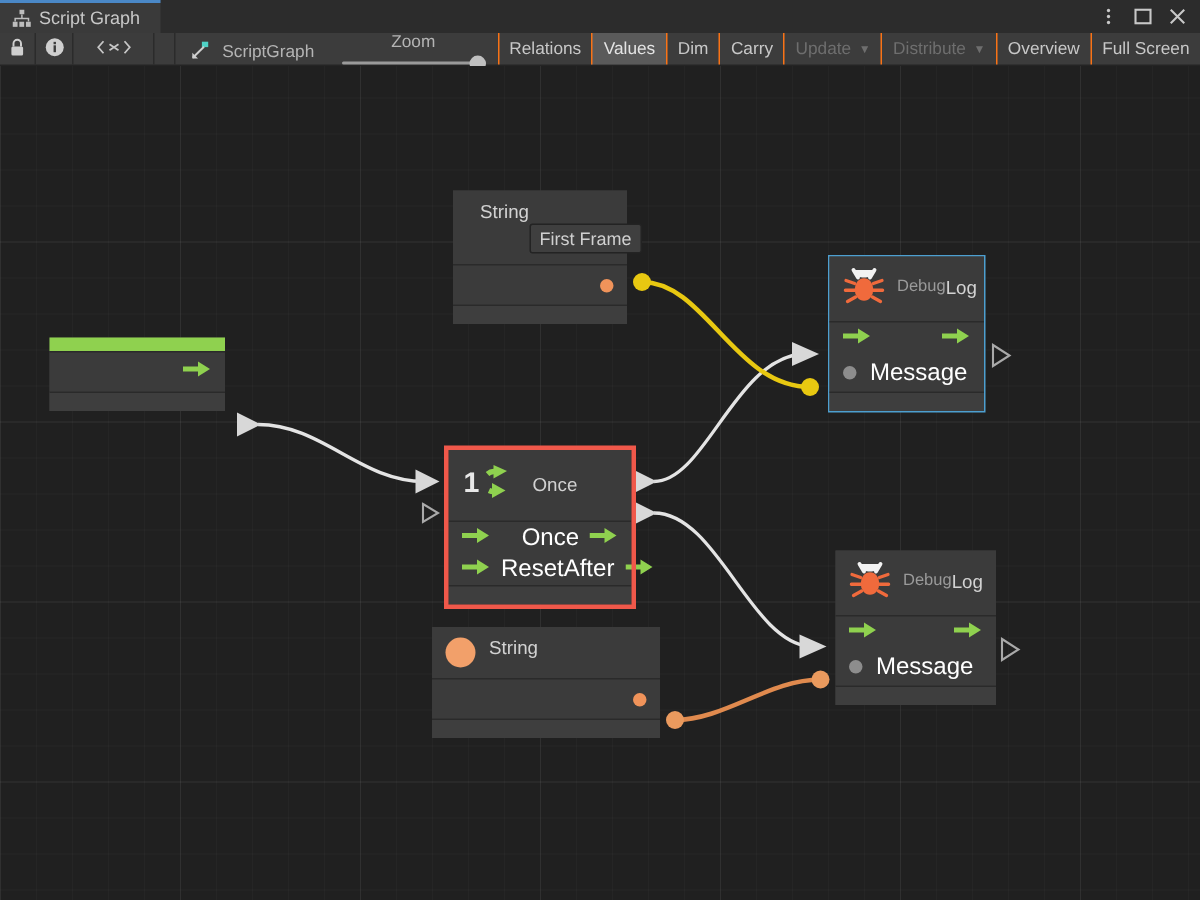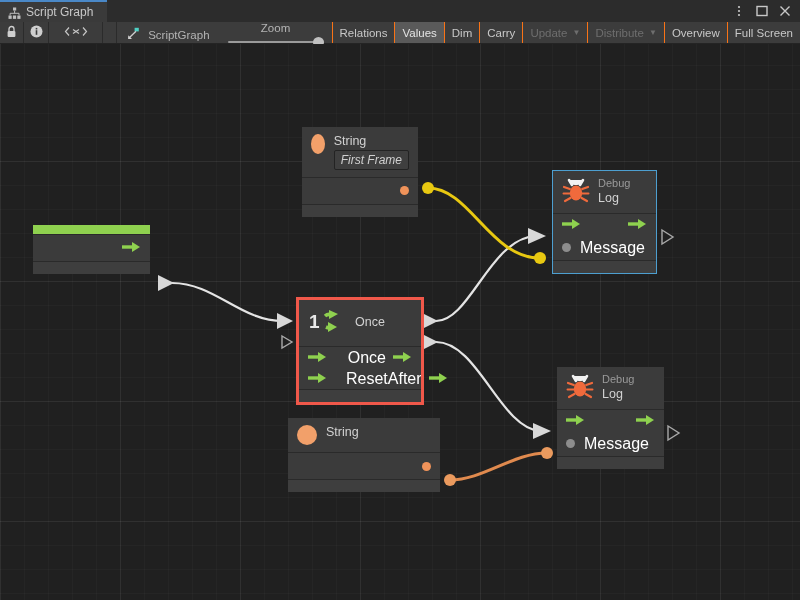--- a/index.html
+++ b/index.html
@@ -78,30 +78,30 @@
     overflow: hidden;
   }
   .wires { position: absolute; left: 0; top: 0; width: 800px; height: 556px; }
 
   
   .node { position: absolute; background: #3b3b3b; }
   .node-head {
     display: flex; align-items: center; gap: 9px;
     padding: 7px 10px 7px 10px; background: #3b3b3b;
   }
-  .node-titles { display: flex; flex-direction: column; justify-content: center; }
+  .node-titles { display: flex; flex-direction: row; justify-content: center; }
   .n-title { font-size: 12.5px; color: #d2d2d2; line-height: 1.25; }
   .n-sub { font-size: 11px; color: #9a9a9a; line-height: 1.25; }
   .node-body { background: #3b3b3b; border-top: 1px solid #2a2a2a; }
   .node-foot { height: 13px; background: #3e3e3e; border-top: 1px solid #2a2a2a; }
   .port-row {
     display: flex; align-items: center; justify-content: space-between;
     height: 21px; padding: 0 9px;
   }
-  .port-l { display: flex; align-items: center; gap: 19px; }
+  .port-l { display: flex; align-items: center; gap: 7px; }
   .port-r { display: flex; align-items: center; gap: 7px; }
   .plabel { font-size: 16px; color: #ffffff; }
   .dot { width: 9px; height: 9px; border-radius: 50%; display: inline-block; }
   .dot-grey { background: #8d8d8d; }
   .dot-orange { background: #f0935a; }
 
   .green-arrow { display: block; }
   .string-input {
     background: #3f3f3f; border: 1px solid #232323; border-radius: 2px;
     font-size: 12px; color: #d0d0d0; padding: 1px 6px; line-height: 16px;
@@ -338,21 +338,21 @@
 
     <svg style="position:absolute; left:280px; top:290px;" width="14" height="16">
       <polygon points="2,2 12,8 2,14" fill="none" stroke="#a9a9a9" stroke-width="1.4"></polygon>
     </svg>
 
     <div class="node" style="left:302px; top:83px; width:116px;">
       <div class="node-head" style="padding:7px 9px; gap:9px; align-items:flex-start;">
         <span class="circle-icon"></span>
         <span class="node-titles">
           <span class="n-title">String</span>
-          <span class="string-input" style="margin-top:0;font-style:italic;">First Frame</span>
+          <span class="string-input" style="margin-top:15px;">First Frame</span>
         </span>
       </div>
       <div class="node-body">
         <div class="port-row" style="justify-content:flex-end; height:26px;">
           <span class="dot dot-orange"></span>
         </div>
       </div>
       <div class="node-foot"></div>
     </div>
 

